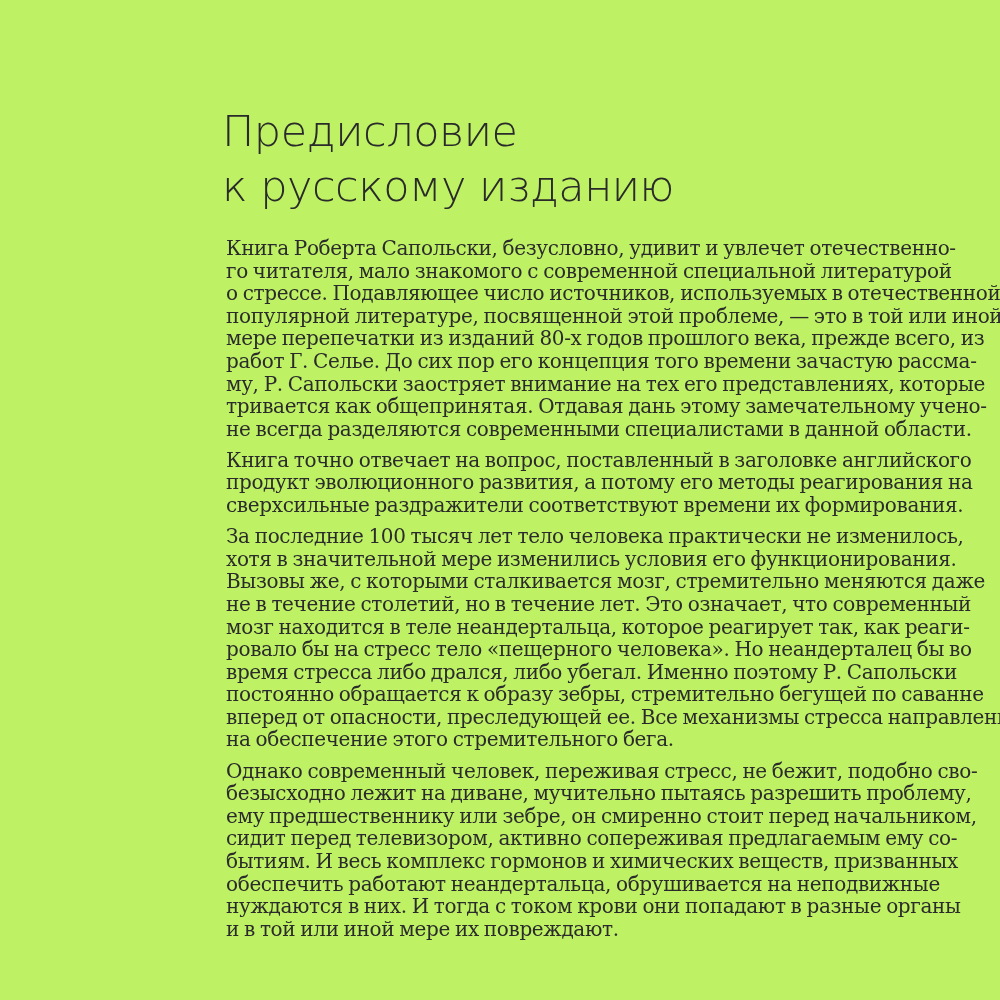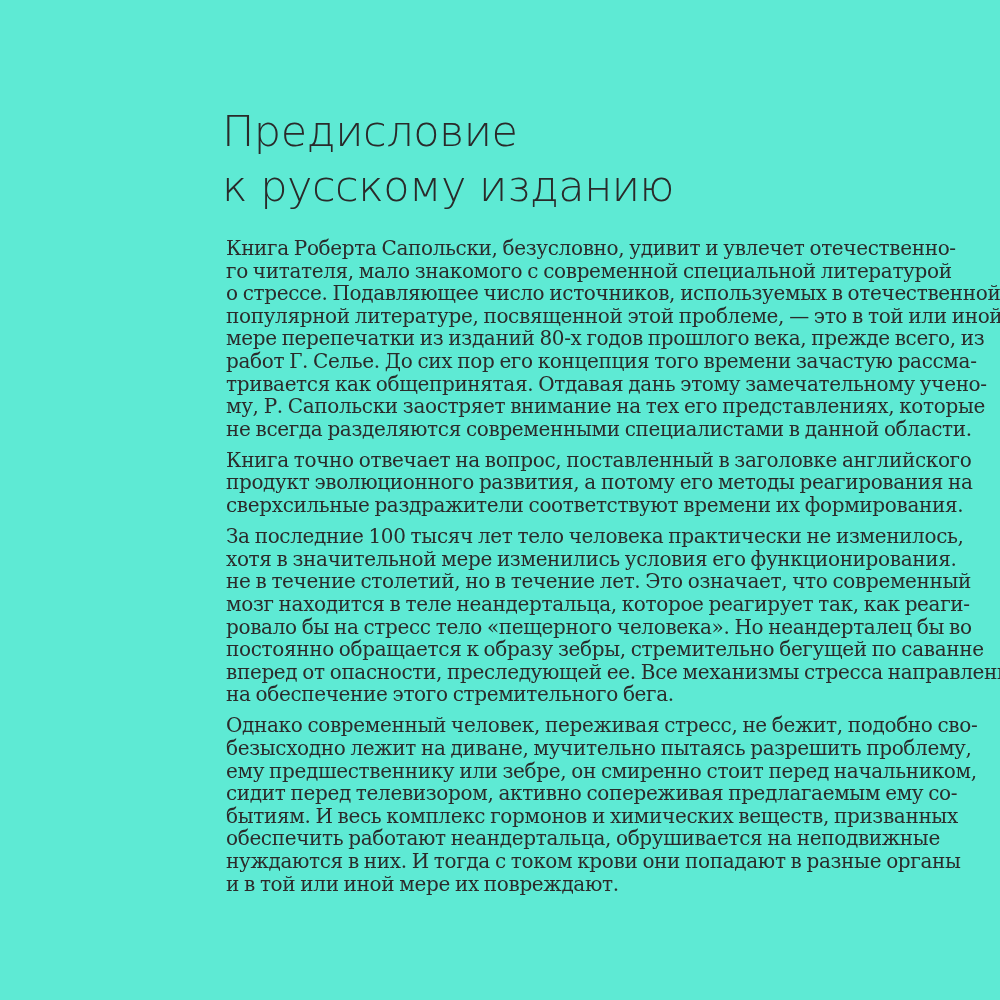--- a/index.html
+++ b/index.html
@@ -1,17 +1,17 @@
 <!DOCTYPE html>
 <html><head>
 <meta charset="utf-8">
 <style>
   html, body { margin: 0; padding: 0; background: #ffffff; }
   body { width: 1000px; height: 1000px; position: relative; overflow: hidden; }
-  .page { position: absolute; left: 0; top: 0; width: 1000px; height: 1000px; background: #5eead4; }
+  .page { position: absolute; left: 0; top: 0; width: 1000px; height: 1000px; background: #bef264; }
   .title {
     position: absolute; left: 222px; top: 104px; width: 600px;
     font-family: "DejaVu Sans", sans-serif; font-weight: 200;
     color: #2a2a2a; font-size: 43px; line-height: 55px; letter-spacing: -0.5px;
   }
   .title .tline { display: block; white-space: nowrap; }
   .body-text {
     position: absolute; left: 226px; top: 237px; width: 556px;
     font-family: "DejaVu Serif", serif; color: #2b2b2b;
     font-size: 20px;
@@ -34,35 +34,37 @@
   </h1>
 
   <div class="body-text">
     <p class="para">
       <span class="line">Книга Роберта Сапольски, безусловно, удивит и увлечет отечественно-</span>
       <span class="line">го читателя, мало знакомого с современной специальной литературой</span>
       <span class="line">о стрессе. Подавляющее число источников, используемых в отечественной</span>
       <span class="line">популярной литературе, посвященной этой проблеме, — это в той или иной</span>
       <span class="line">мере перепечатки из изданий 80-х годов прошлого века, прежде всего, из</span>
       <span class="line">работ Г. Селье. До сих пор его концепция того времени зачастую рассма-</span>
+      <span class="line">му, Р. Сапольски заостряет внимание на тех его представлениях, которые</span>
       <span class="line">тривается как общепринятая. Отдавая дань этому замечательному учено-</span>
-      <span class="line">му, Р. Сапольски заостряет внимание на тех его представлениях, которые</span>
       <span class="line last">не всегда разделяются современными специалистами в данной области.</span>
     </p>
     <p class="para">
       <span class="line">Книга точно отвечает на вопрос, поставленный в заголовке английского</span>
       <span class="line">продукт эволюционного развития, а потому его методы реагирования на</span>
       <span class="line last">сверхсильные раздражители соответствуют времени их формирования.</span>
     </p>
     <p class="para">
       <span class="line">За последние 100 тысяч лет тело человека практически не изменилось,</span>
       <span class="line">хотя в значительной мере изменились условия его функционирования.</span>
+      <span class="line">Вызовы же, с которыми сталкивается мозг, стремительно меняются даже</span>
       <span class="line">не в течение столетий, но в течение лет. Это означает, что современный</span>
       <span class="line">мозг находится в теле неандертальца, которое реагирует так, как реаги-</span>
       <span class="line">ровало бы на стресс тело «пещерного человека». Но неандерталец бы во</span>
+      <span class="line">время стресса либо дрался, либо убегал. Именно поэтому Р. Сапольски</span>
       <span class="line">постоянно обращается к образу зебры, стремительно бегущей по саванне</span>
       <span class="line">вперед от опасности, преследующей ее. Все механизмы стресса направлены</span>
       <span class="line last">на обеспечение этого стремительного бега.</span>
     </p>
     <p class="para">
       <span class="line">Однако современный человек, переживая стресс, не бежит, подобно сво-</span>
       <span class="line">безысходно лежит на диване, мучительно пытаясь разрешить проблему,</span>
       <span class="line">ему предшественнику или зебре, он смиренно стоит перед начальником,</span>
       <span class="line">сидит перед телевизором, активно сопереживая предлагаемым ему со-</span>
       <span class="line">бытиям. И весь комплекс гормонов и химических веществ, призванных</span>

